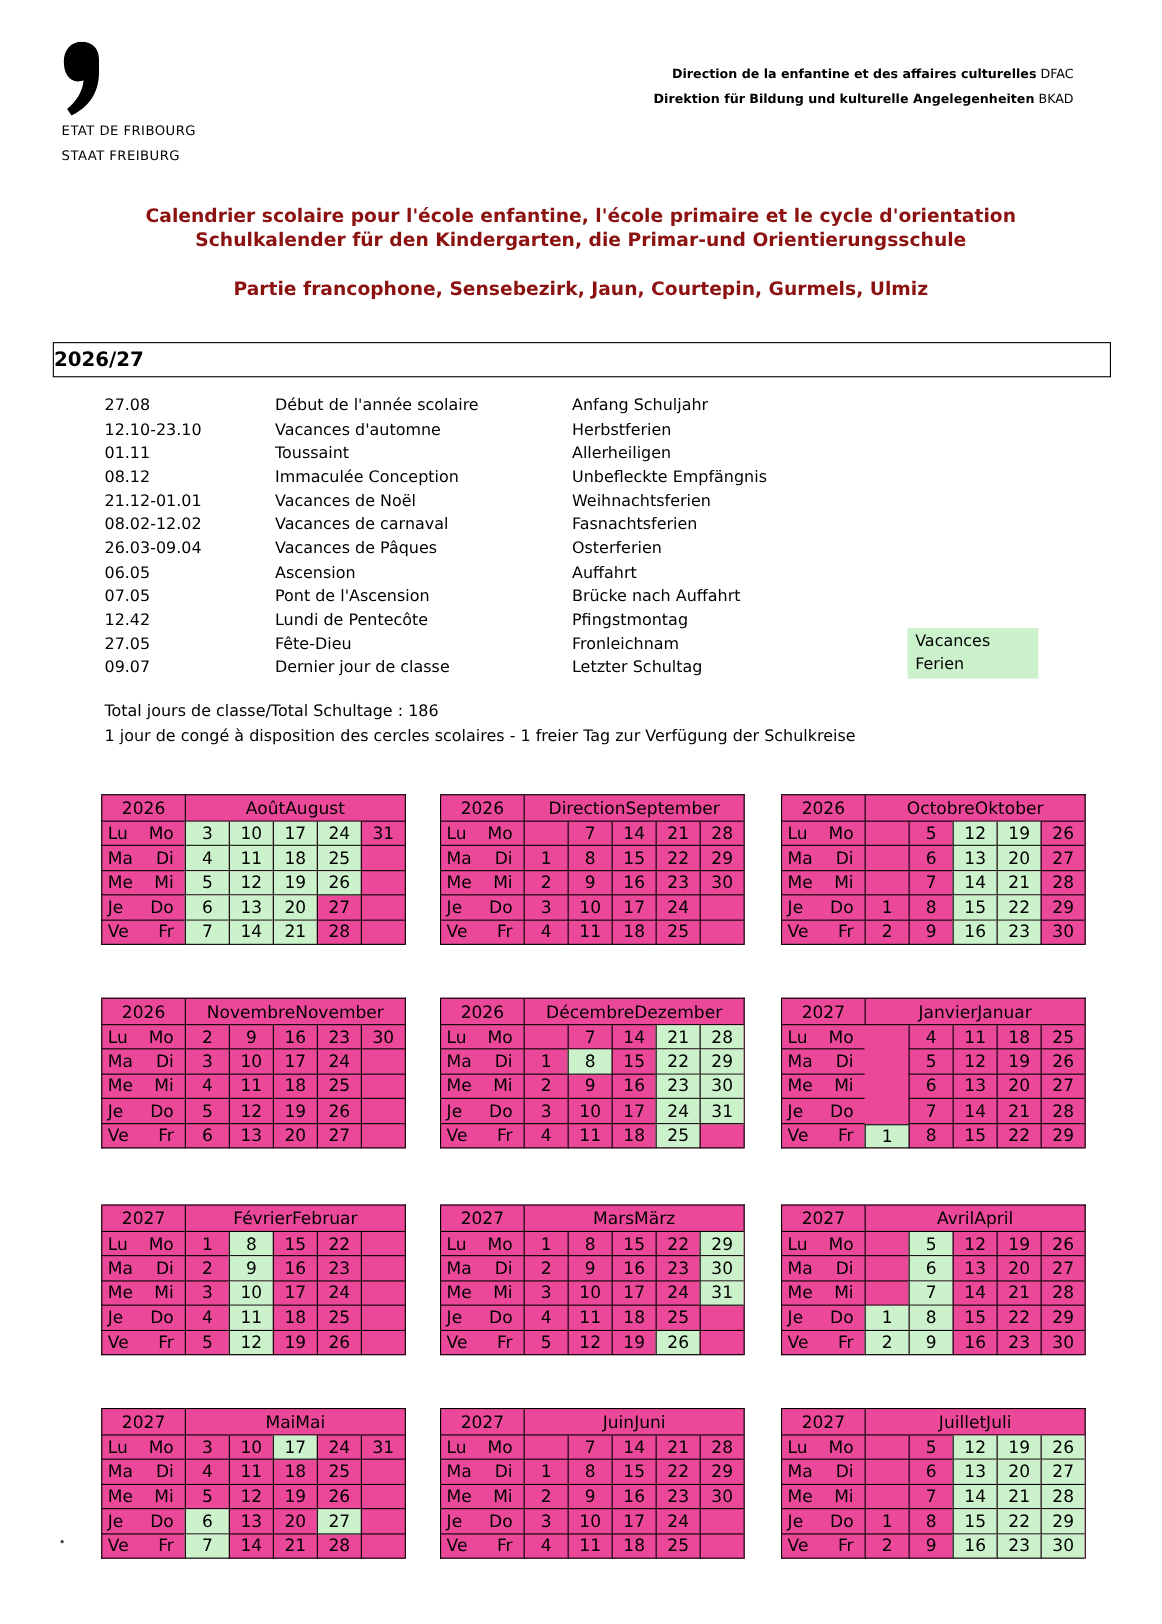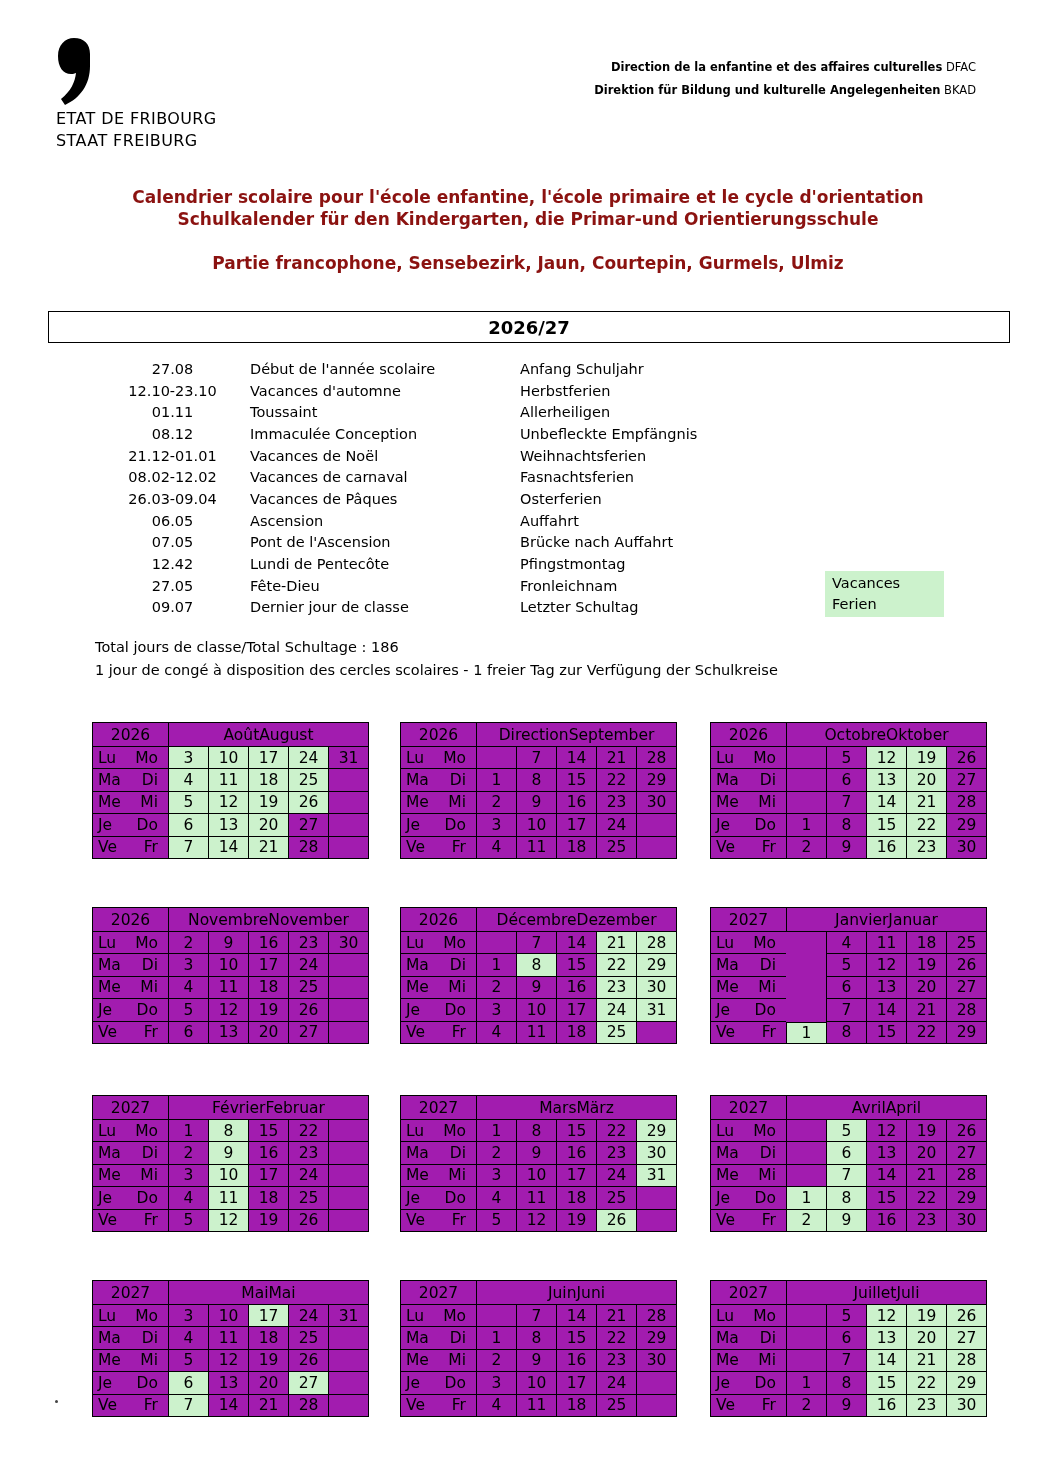--- a/index.html
+++ b/index.html
@@ -3,47 +3,47 @@
 <meta charset="utf-8">
 <style>
   :root{ --red:#8b1210; --green:#ccf2cc; }
   *{ box-sizing:border-box; }
   body{ margin:0; background:#fff; }
   .page{
     position:relative; width:1056px; height:1476px; background:#fff;
     font-family:"DejaVu Sans","Liberation Sans",sans-serif; color:#000; overflow:hidden;
   }
   .logo{ position:absolute; left:57px; top:38px; }
-  .org{ position:absolute; left:56px; top:108px; font-size:16px; line-height:22px; letter-spacing:.4px; }
+  .org{ position:absolute; left:56px; top:108px; font-size:12px; line-height:22px; letter-spacing:.4px; }
   .dept{ position:absolute; right:80px; top:56px; text-align:right; font-size:11.5px; line-height:23px; }
   .dept b{ font-weight:bold; }
   .title1,.title2,.subtitle{
     position:absolute; left:0; width:100%; text-align:center;
     font-size:17px; font-weight:bold; color:var(--red);
   }
   .title1{ top:187px; } .title2{ top:209px; } .subtitle{ top:253px; }
   .yearbox{
     position:absolute; left:48px; top:311px; width:962px; height:32px;
-    border:1.8px solid #000; display:flex; align-items:center; justify-content:center;
+    border:1.8px solid #000; display:flex; align-items:center; justify-content:flex-start;
     font-weight:bold; font-size:18px;
   }
   .events{ position:absolute; left:95px; top:358px; font-size:14.5px; }
   .ev-row{ display:flex; height:21.7px; align-items:center; }
-  .ev-date{ width:155px;text-align:center; } .ev-fr{ width:270px; } .ev-de{ flex:1; }
+  .ev-date{ width:155px; } .ev-fr{ width:270px; } .ev-de{ flex:1; }
   .legend{
     position:absolute; left:825px; top:571px; width:119px; height:46px;
     background:var(--green); font-size:14.5px; line-height:21px; padding:2px 0 0 7px;
   }
   .totals{ position:absolute; left:95px; top:636px; font-size:14.5px; line-height:22.5px; }
   .cal{
     position:absolute; display:grid;
     grid-template-columns:76px repeat(5,40px);
     grid-template-rows:24px repeat(5,22.4px);
     border-top:1.5px solid #000; border-right:1.5px solid #000;
-    font-size:15.5px; background:#a21caf;
+    font-size:15.5px; background:#ec4899;
   }
   .cal>div{ border-left:1.5px solid #000; border-bottom:1.5px solid #000; display:flex; align-items:center; min-width:0; }
   .cal-year{ justify-content:center; }
   .cal-month{ grid-column:span 5; justify-content:center; white-space:nowrap; }
   .cal-label{ justify-content:space-between; padding:0 10px 0 5px; }
   .cal-cell{ justify-content:center; }
   .hl{ background:var(--green); }
   .nb{ border:none !important; }
   .bt{ border-top:1.5px solid #000 !important; }
   .speck{ position:absolute; left:55px; top:1400px; width:3px; height:3px; background:#444; border-radius:50%; }

